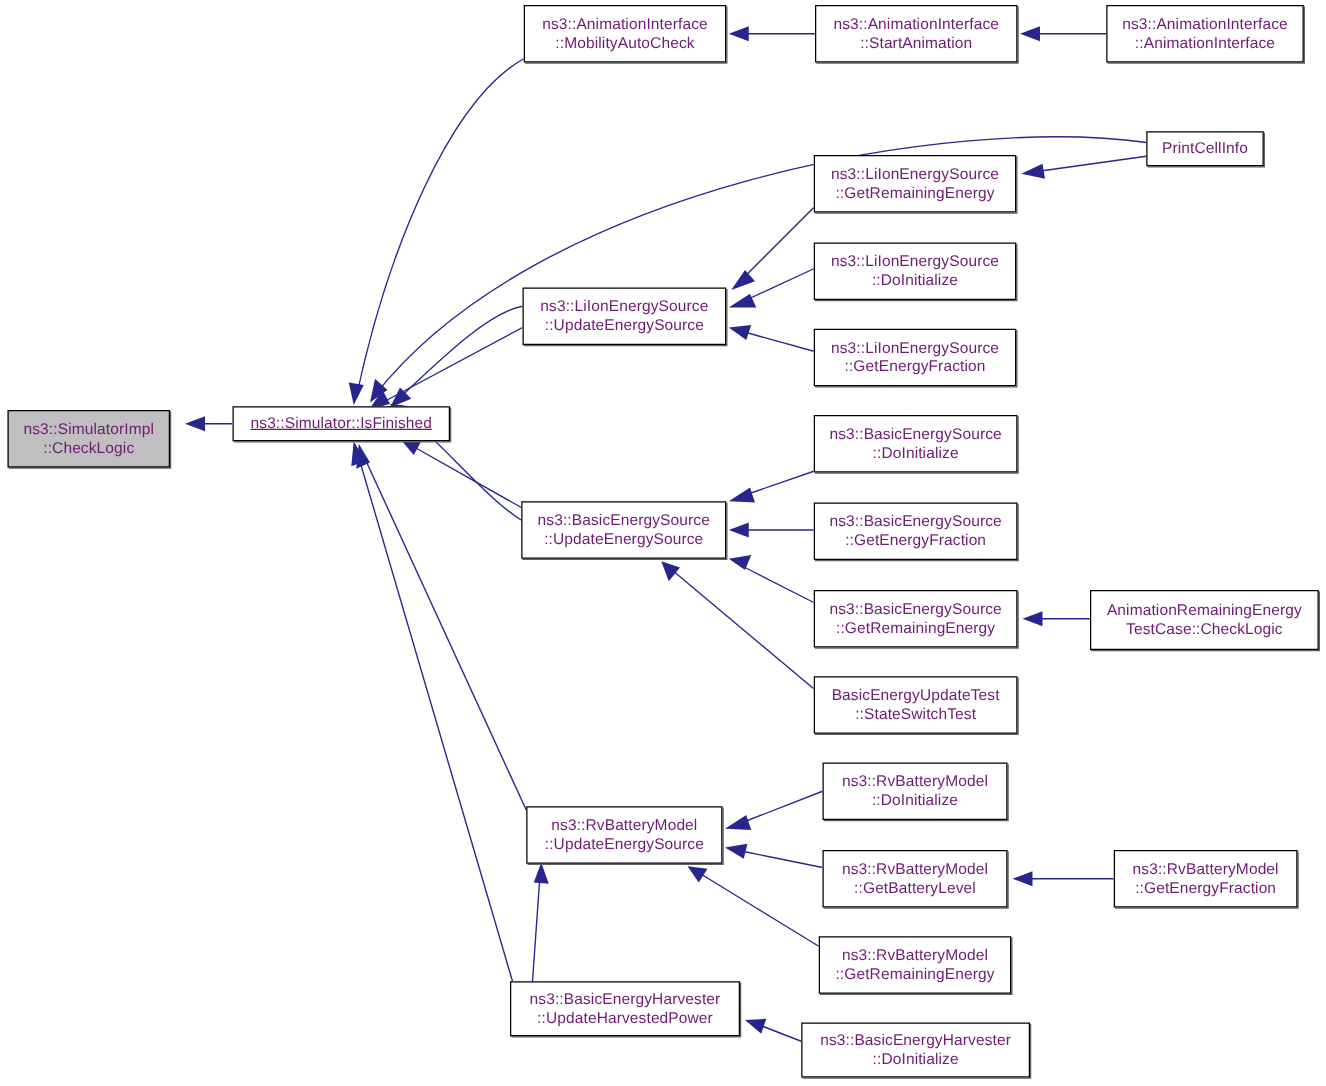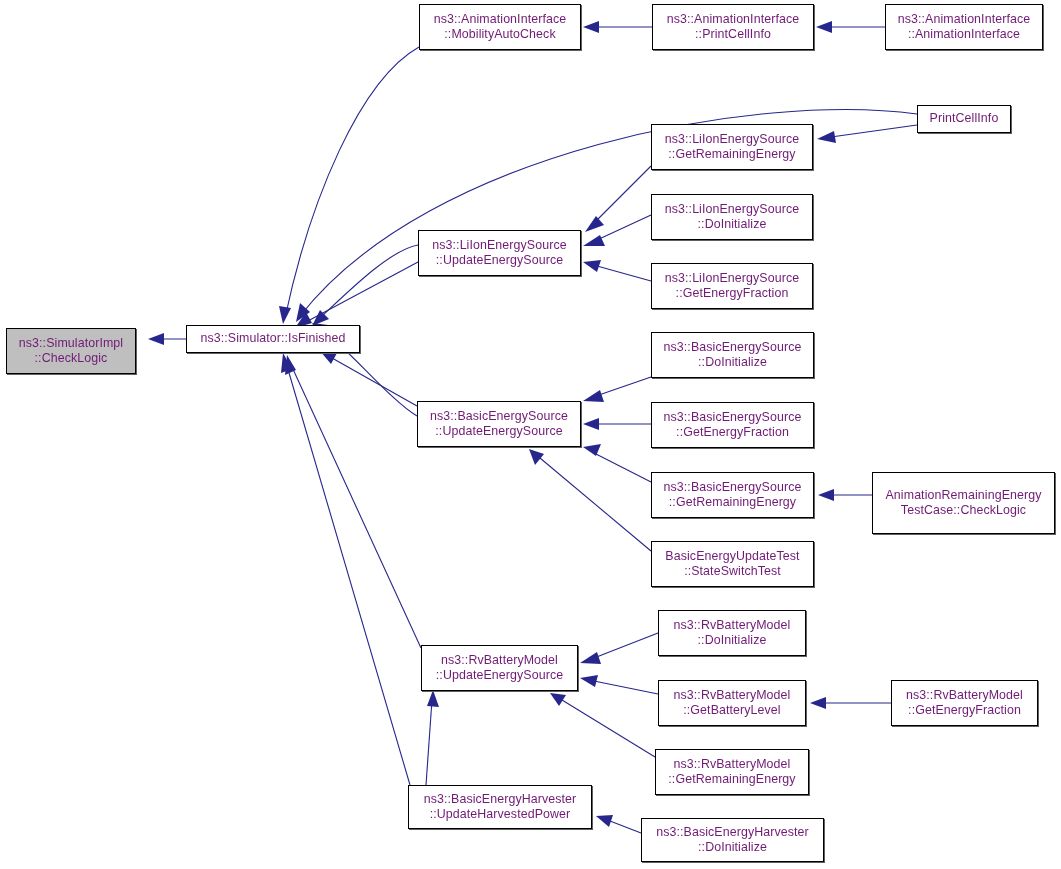--- a/index.html
+++ b/index.html
@@ -112,30 +112,30 @@
       <polygon points="283,353 292,369 281,373" class="edge-head" fill="#26268c"></polygon>
       <path d="M426,785 L432,700" class="edge-path" stroke="#26268c"></path>
       <polygon points="433,690 427,706 439,707" class="edge-head" fill="#26268c"></polygon>
       <path d="M641,833 L610,821" class="edge-path" stroke="#26268c"></path>
       <polygon points="596,816 613,815 609,827" class="edge-head" fill="#26268c"></polygon>
     </svg>
 <div class="node highlight" style="left: 6px; top: 328px; width: 130px; height: 46px;">
       <span class="ln">ns3::SimulatorImpl</span>
       <span class="ln">::CheckLogic</span>
     </div>
-    <div class="node" style="left: 186px; top: 325px; width: 174px; height: 28px;">
+    <div class="node" style="left: 186px; top: 325px; width: 174px; height: 28px; text-decoration: underline;">
       <span class="ln">ns3::Simulator::IsFinished</span>
     </div>
     <div class="node" style="left: 419px; top: 4px; width: 162px; height: 46px;">
       <span class="ln">ns3::AnimationInterface</span>
       <span class="ln">::MobilityAutoCheck</span>
     </div>
     <div class="node" style="left: 652px; top: 4px; width: 162px; height: 46px;">
       <span class="ln">ns3::AnimationInterface</span>
-      <span class="ln">::PrintCellInfo</span>
+      <span class="ln">::StartAnimation</span>
     </div>
     <div class="node" style="left: 885px; top: 4px; width: 158px; height: 46px;">
       <span class="ln">ns3::AnimationInterface</span>
       <span class="ln">::AnimationInterface</span>
     </div>
     <div class="node" style="left: 917px; top: 105px; width: 94px; height: 28px;">
       <span class="ln">PrintCellInfo</span>
     </div>
     <div class="node" style="left: 651px; top: 124px; width: 162px; height: 46px;">
       <span class="ln">ns3::LiIonEnergySource</span>
@@ -166,21 +166,21 @@
       <span class="ln">::GetRemainingEnergy</span>
     </div>
     <div class="node" style="left: 651px; top: 541px; width: 163px; height: 46px;">
       <span class="ln">BasicEnergyUpdateTest</span>
       <span class="ln">::StateSwitchTest</span>
     </div>
     <div class="node" style="left: 417px; top: 401px; width: 164px; height: 46px;">
       <span class="ln">ns3::BasicEnergySource</span>
       <span class="ln">::UpdateEnergySource</span>
     </div>
-    <div class="node" style="left: 872px; top: 472px; width: 183px; height: 62px;">
+    <div class="node" style="left: 872px; top: 472px; width: 183px; height: 48px;">
       <span class="ln">AnimationRemainingEnergy</span>
       <span class="ln">TestCase::CheckLogic</span>
     </div>
     <div class="node" style="left: 658px; top: 610px; width: 148px; height: 46px;">
       <span class="ln">ns3::RvBatteryModel</span>
       <span class="ln">::DoInitialize</span>
     </div>
     <div class="node" style="left: 658px; top: 680px; width: 148px; height: 46px;">
       <span class="ln">ns3::RvBatteryModel</span>
       <span class="ln">::GetBatteryLevel</span>

